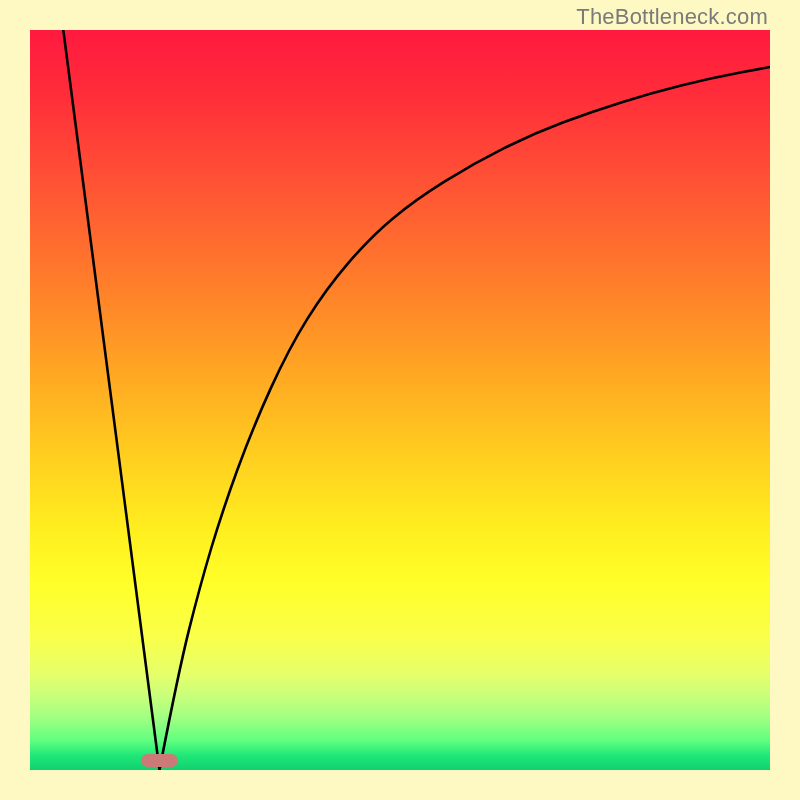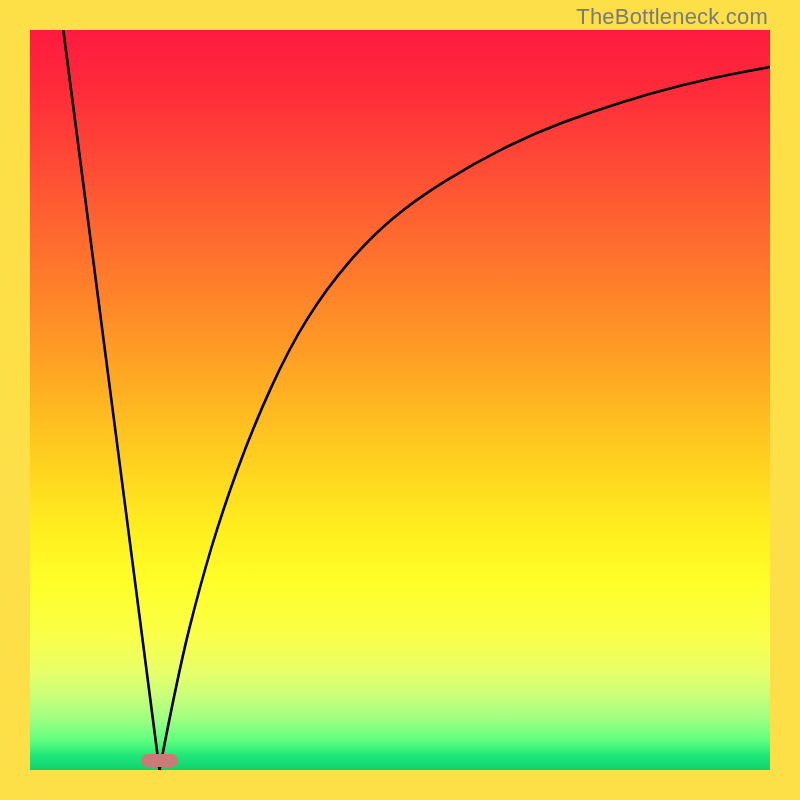--- a/index.html
+++ b/index.html
@@ -8,21 +8,21 @@
     width: 800px;
     height: 800px;
     background: #000;
     overflow: hidden;
     font-family: Arial, Helvetica, sans-serif;
   }
   .frame {
     position: relative;
     width: 800px;
     height: 800px;
-    background: #fde047;
+    background: #fef9c3;
   }
   .plot-area {
     position: absolute;
     left: 30px;
     top: 30px;
     width: 740px;
     height: 740px;
     background: linear-gradient(to bottom,
       #ff1a3f 0%,
       #ff2b3a 8%,

